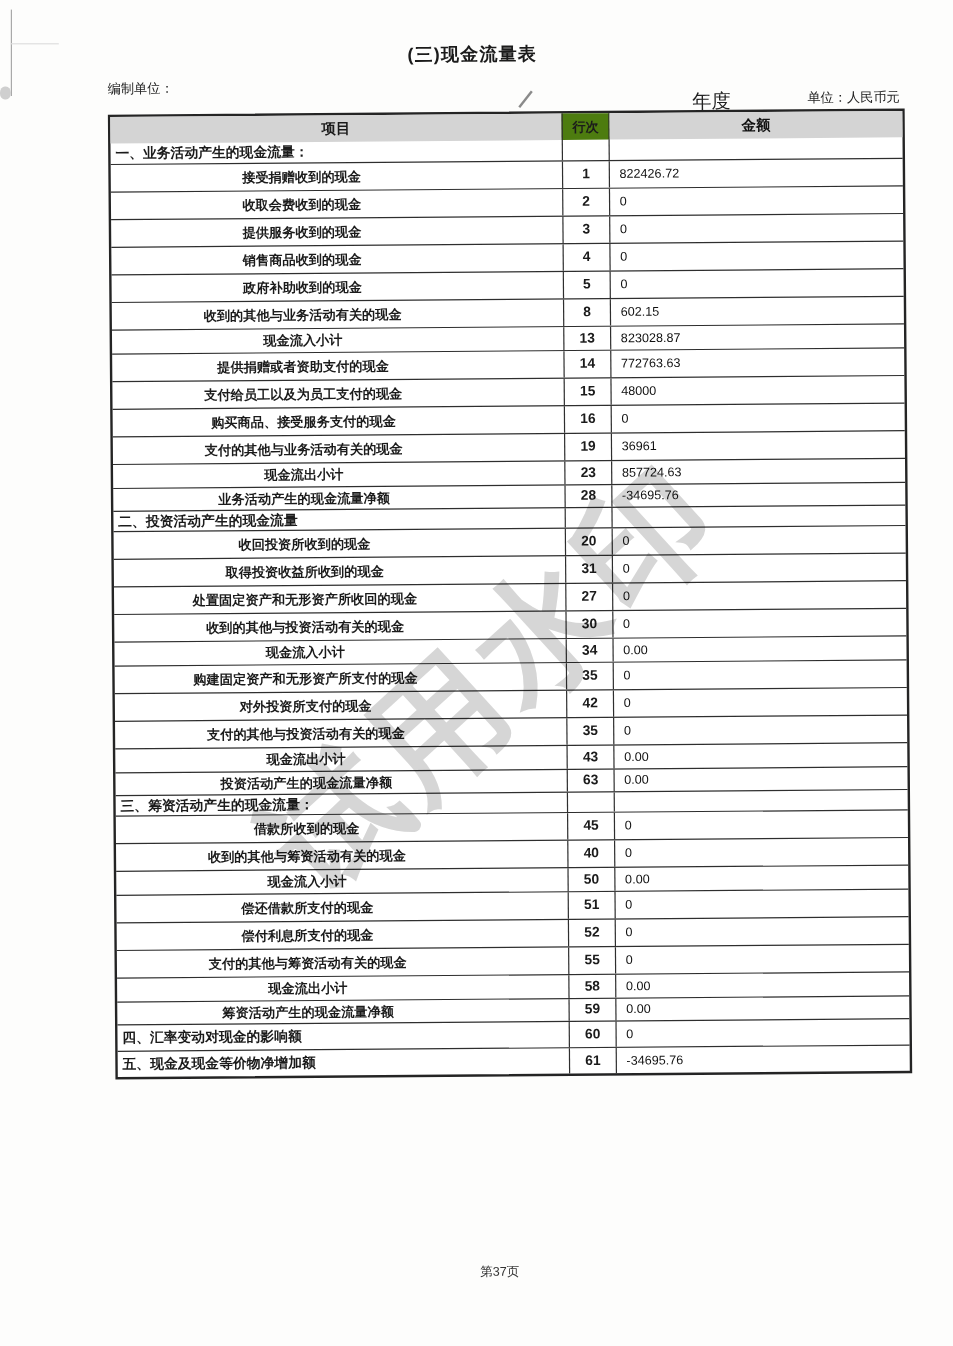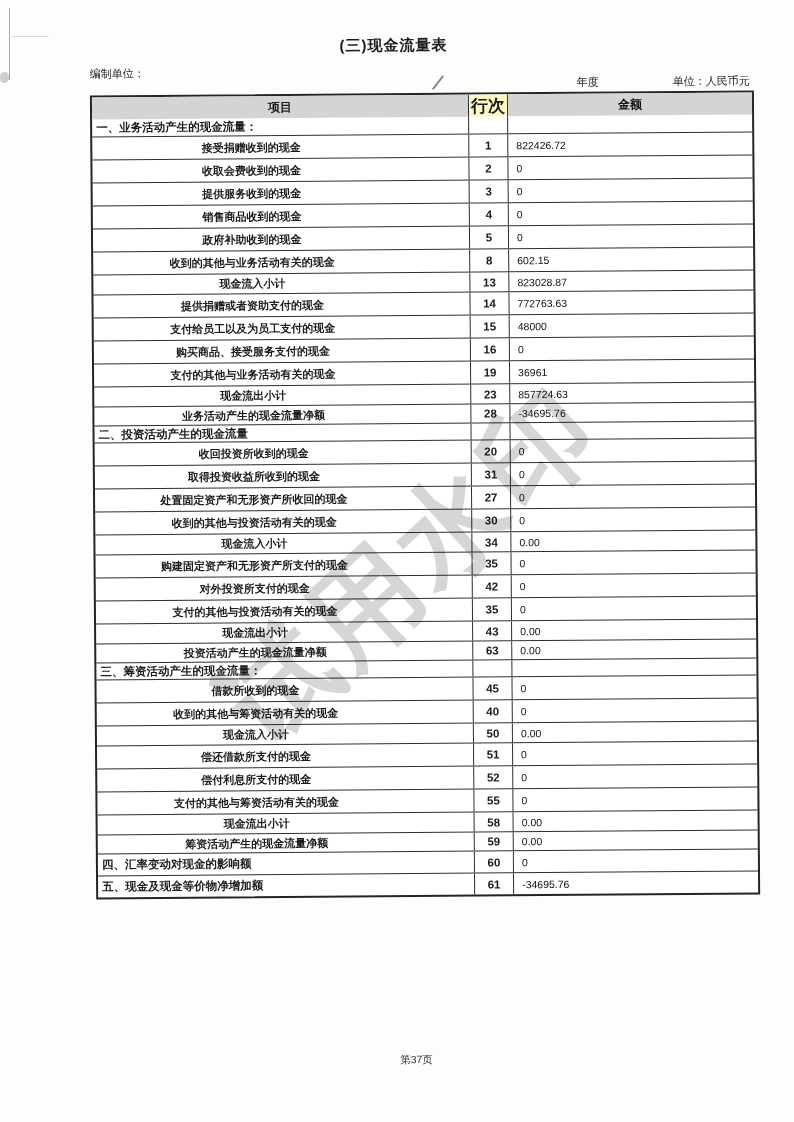--- a/index.html
+++ b/index.html
@@ -15,21 +15,21 @@
     transform-origin:425px 490px;
   }
   .title{
     position:absolute;left:0;top:36px;width:100%;
     text-align:center;font-size:15px;font-weight:700;letter-spacing:1px;
   }
   .meta-left{
     position:absolute;left:93px;top:64px;font-size:11px;font-weight:400;color:#222;
   }
   .meta-year{
-    position:absolute;left:580px;top:76px;font-size:11px;color:#222;
+    position:absolute;left:580px;top:76px;font-size:16px;color:#222;
   }
   .meta-unit{
     position:absolute;left:676px;top:76px;font-size:11px;color:#222;font-family:Liberation Serif, serif;
   }
   
   .table{
     position:absolute;left:93px;top:93px;width:664px;
     border:2px solid #242424;
     background:#fff;
     box-sizing:border-box;
@@ -58,21 +58,21 @@
   .c-item{font-size:11px;font-weight:700;}
   
   .al-center .c-item{justify-content:center;padding-right:58px;}
   .al-left .c-item{justify-content:flex-start;padding-left:4px;font-size:11.5px;}
   
   .h-header{height:22px;}
   .h-header .c-item,.h-header .c-amt{
     background:#d4d4d4;justify-content:center;
     font-size:12px;font-weight:700;padding:0;
   }
-  .h-header .c-line{background:#fef9c3;font-size:17px;}
+  .h-header .c-line{background:#4d7c0f;font-size:11px;}
   
   .h-section{height:17px;}
   .h-item{height:23px;}
   .h-subtotal{height:20px;}
   .h-net{height:19px;}
   .h-secitem{height:22px;}
   
   .watermark{
     position:absolute;left:170px;top:500px;width:480px;height:130px;
     display:flex;align-items:center;justify-content:center;

